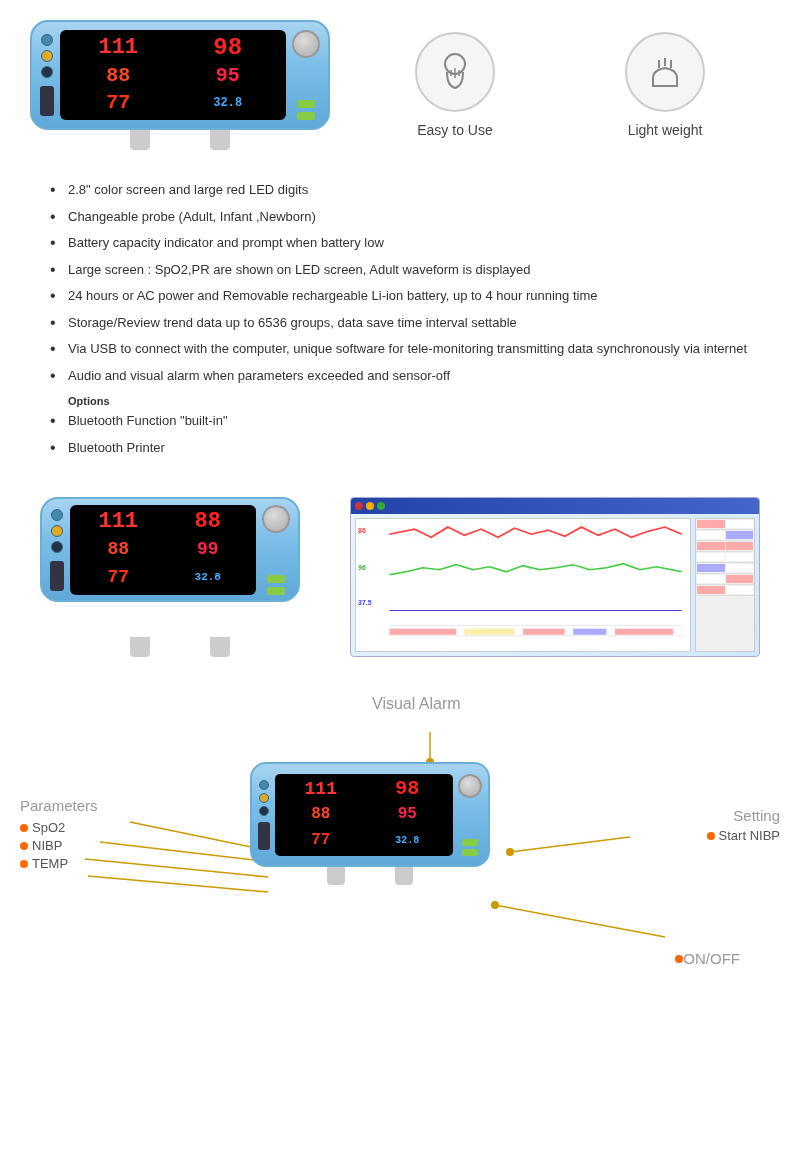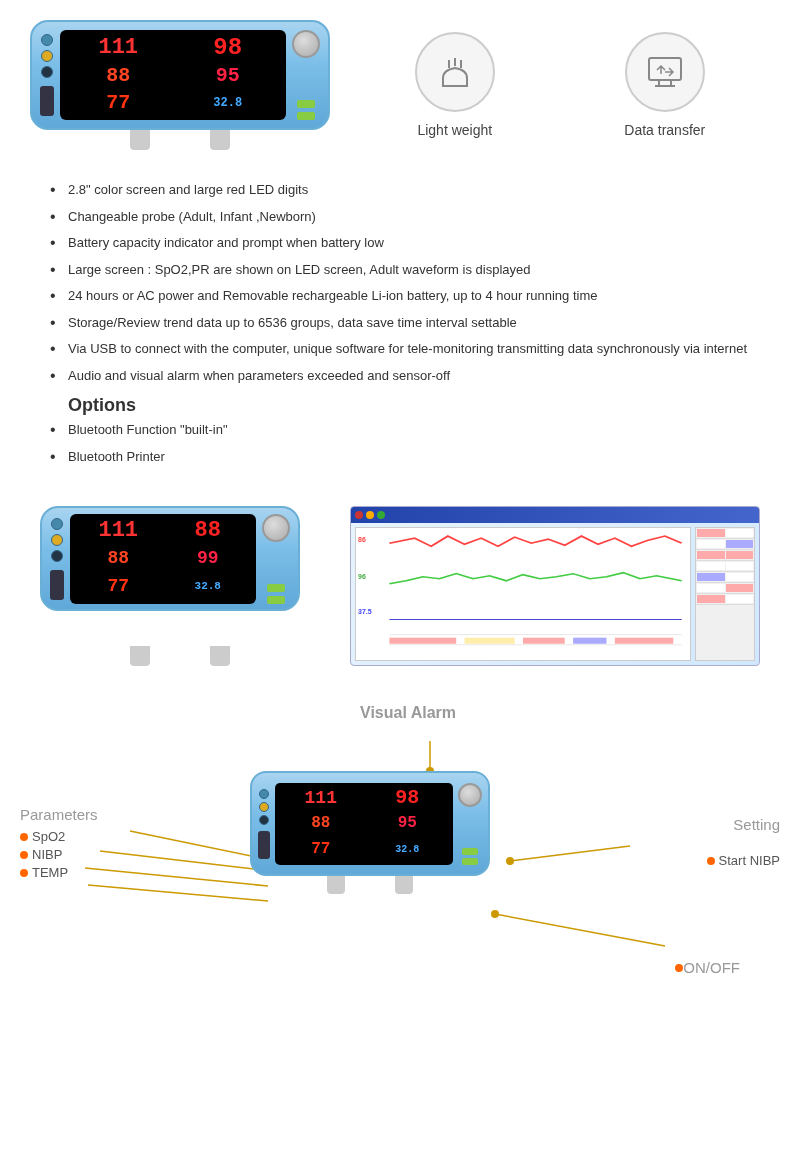--- a/index.html
+++ b/index.html
@@ -178,21 +178,21 @@
       content: '•';
       position: absolute;
       left: 0;
       color: #333;
       font-size: 16px;
       line-height: 1.2;
     }
     .options-heading {
       font-weight: bold;
       margin: 2px 0 4px 18px;
-      font-size: 18px;
+      font-size: 11px;
     }
 
     
     .middle-images {
       display: flex;
       padding: 20px 40px;
       gap: 30px;
       align-items: center;
     }
     .mid-device-wrap {
@@ -300,21 +300,21 @@
     }
     .setting-label {
       position: absolute;
       right: 20px;
       top: 130px;
       text-align: right;
     }
     .setting-title {
       font-size: 15px;
       color: #999;
-      margin-bottom: 20px;
+      margin-bottom: 4px;
     }
     .setting-sub {
       font-size: 13px;
       color: #555;
       display: flex;
       align-items: center;
       gap: 4px;
       justify-content: flex-end;
     }
     .setting-dot {
@@ -477,44 +477,41 @@
       </div>
     </div>
     <div class="monitor-stand">
       <div class="stand-leg"></div>
       <div class="stand-leg"></div>
     </div>
   </div>
 
   <div class="features-icons">
 
+    <div class="feature-item">
+      <div class="feature-icon-circle">
+        <svg viewBox="0 0 44 44">
+          <circle cx="22" cy="14" r="10" stroke="#888" stroke-width="2" fill="none"></circle>
+          <path d="M14 22 Q14 36 22 38 Q30 36 30 22" stroke="#888" stroke-width="2" fill="none"></path>
+          <path d="M18 26 L18 20 M22 28 L22 18 M26 26 L26 20" stroke="#888" stroke-width="1.5" fill="none"></path>
+        </svg>
+      </div>
+      <span class="feature-label">Easy to Use</span>
+    </div>
 
     <div class="feature-item">
       <div class="feature-icon-circle">
         <svg viewBox="0 0 44 44">
           <path d="M10 28 Q10 20 22 18 Q34 20 34 28 L34 36 L10 36 Z" stroke="#888" stroke-width="2" fill="none"></path>
           <path d="M16 18 L16 10 M22 16 L22 8 M28 18 L28 10" stroke="#888" stroke-width="2" fill="none"></path>
         </svg>
       </div>
       <span class="feature-label">Light weight</span>
     </div>
 
-    <div class="feature-item">
-      <div class="feature-icon-circle">
-        <svg viewBox="0 0 44 44">
-          <rect x="6" y="8" width="32" height="22" rx="2" stroke="#888" stroke-width="2" fill="none"></rect>
-          <line x1="16" y1="30" x2="16" y2="36" stroke="#888" stroke-width="2"></line>
-          <line x1="28" y1="30" x2="28" y2="36" stroke="#888" stroke-width="2"></line>
-          <line x1="12" y1="36" x2="32" y2="36" stroke="#888" stroke-width="2"></line>
-          <path d="M14 20 L18 16 L22 20 M18 16 L18 24" stroke="#888" stroke-width="1.5" fill="none"></path>
-          <path d="M26 18 L30 22 L26 26 M30 22 L22 22" stroke="#888" stroke-width="1.5" fill="none"></path>
-        </svg>
-      </div>
-      <span class="feature-label">Data transfer</span>
-    </div>
   </div>
 </div>
 
 <div class="bullets-section">
   <ul class="bullet-list">
     <li>2.8" color screen and large red LED digits</li>
     <li>Changeable probe (Adult, Infant ,Newborn)</li>
     <li>Battery capacity indicator and prompt when battery low</li>
     <li>Large screen : SpO2,PR are shown on LED screen, Adult waveform is displayed</li>
     <li>24 hours or AC power and Removable      rechargeable Li-ion battery, up to 4 hour running time</li>
@@ -641,21 +638,21 @@
 
     <line x1="88" y1="199" x2="268" y2="215" stroke="#cc9900" stroke-width="1.5"></line>
 
     <line x1="630" y1="160" x2="510" y2="175" stroke="#cc9900" stroke-width="1.5"></line>
     <circle cx="510" cy="175" r="4" fill="#cc9900"></circle>
 
     <line x1="665" y1="260" x2="495" y2="228" stroke="#cc9900" stroke-width="1.5"></line>
     <circle cx="495" cy="228" r="4" fill="#cc9900"></circle>
   </svg>
 
-  <div style="position:absolute; top:18px; left:360px; font-size:16px; color:#999;font-weight:bold;">Visual Alarm</div>
+  <div style="position:absolute; top:18px; left:372px; font-size:16px; color:#999;">Visual Alarm</div>
 
   <div class="parameters-label">
     <div class="parameters-title">Parameters</div>
     <div class="param-item">
       <div class="param-dot"></div>
       <span>SpO2</span>
     </div>
     <div class="param-item">
       <div class="param-dot"></div>
       <span>NIBP</span>

